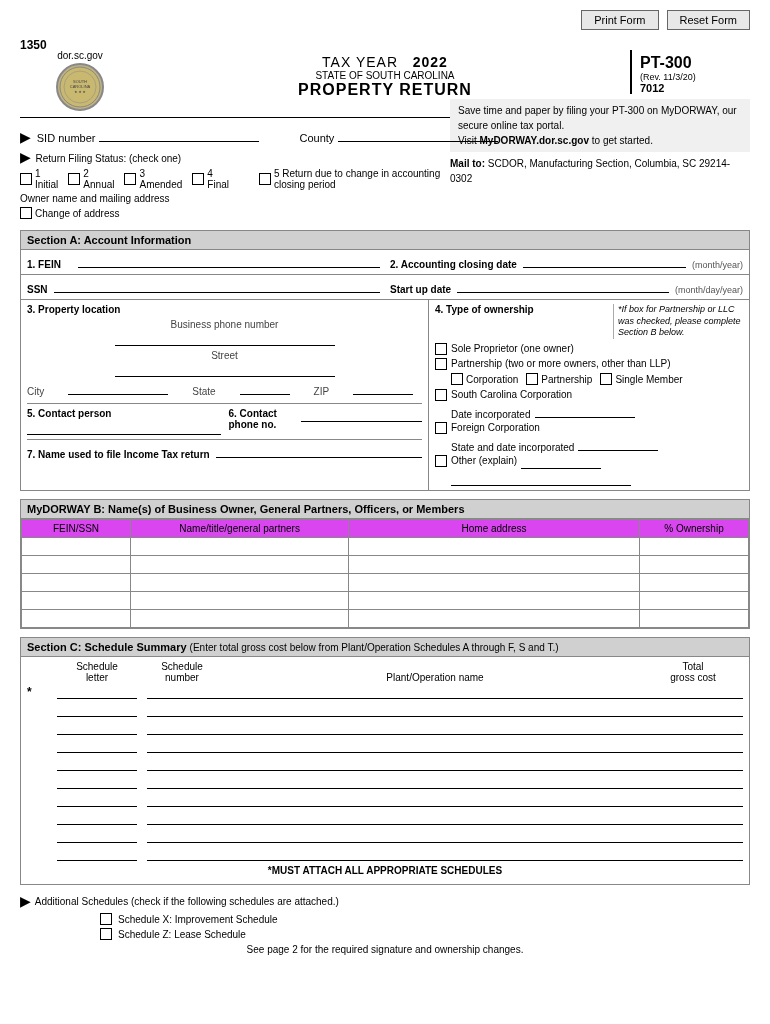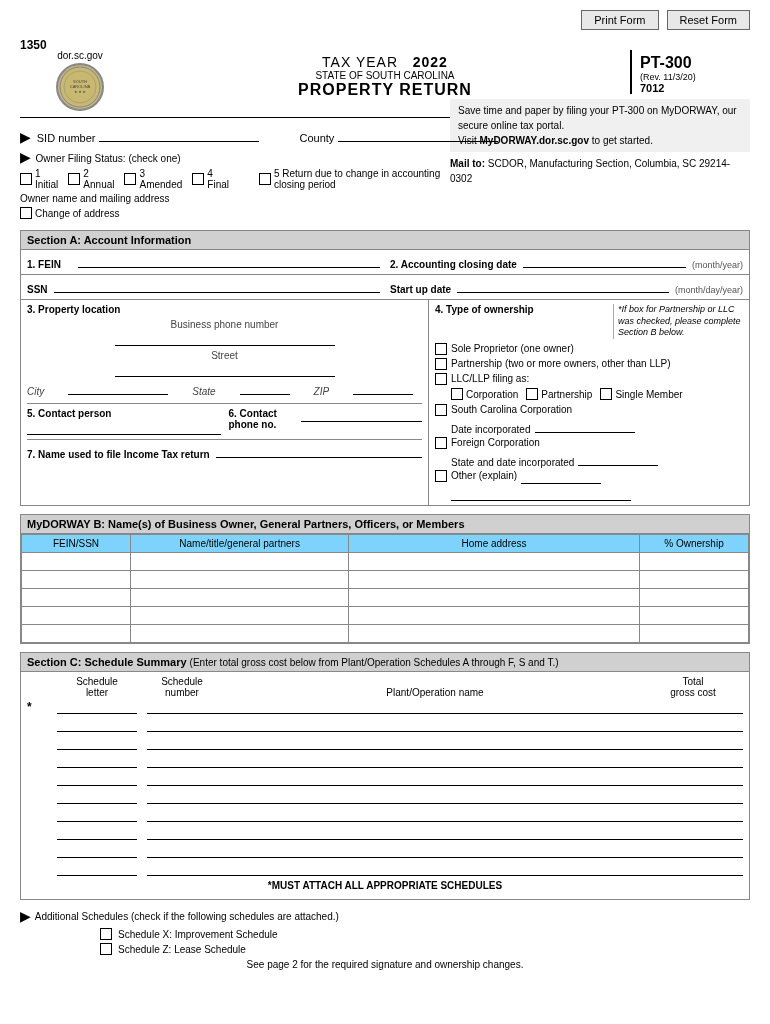--- a/index.html
+++ b/index.html
@@ -238,21 +238,20 @@
     .center-field-line {
       border-bottom: 1px solid #000;
       width: 220px;
       height: 14px;
     }
 
     .city-state-zip {
       display: flex;
       gap: 24px;
       align-items: baseline;
-      font-style: italic;
     }
 
     .csz-label {
       font-size: 10px;
       color: #444;
     }
 
     .csz-line {
       border-bottom: 1px solid #000;
       height: 14px;
@@ -300,21 +299,21 @@
 
     
     .section-b-table {
       width: 100%;
       border-collapse: collapse;
       font-size: 10px;
     }
 
     .section-b-table th {
       border: 1px solid #888;
-      background: #7dd3fc;
+      background: #d946ef;
       padding: 3px 4px;
       text-align: center;
       font-weight: normal;
     }
 
     .section-b-table td {
       border: 1px solid #888;
       height: 18px;
       padding: 2px 4px;
     }
@@ -504,21 +503,21 @@
         <span>to get started.</span>
       </div>
       <div class="mail-to-box">
         <strong>Mail to:</strong>
         <span>SCDOR, Manufacturing Section, Columbia, SC 29214-0302</span>
       </div>
     </div>
 
     <div style="font-size:10px; margin-bottom:3px;">
       <span style="font-size:14px; margin-right:2px;">▶</span>
-      <span>Owner Filing Status: (check one)</span>
+      <span>Return Filing Status: (check one)</span>
     </div>
     <div class="checkbox-row">
       <div class="checkbox-item">
         <span class="chk"></span>
         <span>1 Initial</span>
       </div>
       <div class="checkbox-item">
         <span class="chk"></span>
         <span>2 Annual</span>
       </div>
@@ -628,24 +627,20 @@
         <div class="ownership-item" style="margin-top:4px;">
           <span class="chk"></span>
           <span>Sole Proprietor (one owner)</span>
         </div>
 
         <div class="ownership-item">
           <span class="chk"></span>
           <span>Partnership (two or more owners, other than LLP)</span>
         </div>
 
-        <div class="ownership-item">
-          <span class="chk"></span>
-          <span>LLC/LLP filing as:</span>
-        </div>
 
         <div class="llc-sub-row" style="margin-left:16px; margin-bottom:4px;">
           <div class="checkbox-item">
             <span class="chk"></span>
             <span>Corporation</span>
           </div>
           <div class="checkbox-item">
             <span class="chk"></span>
             <span>Partnership</span>
           </div>

